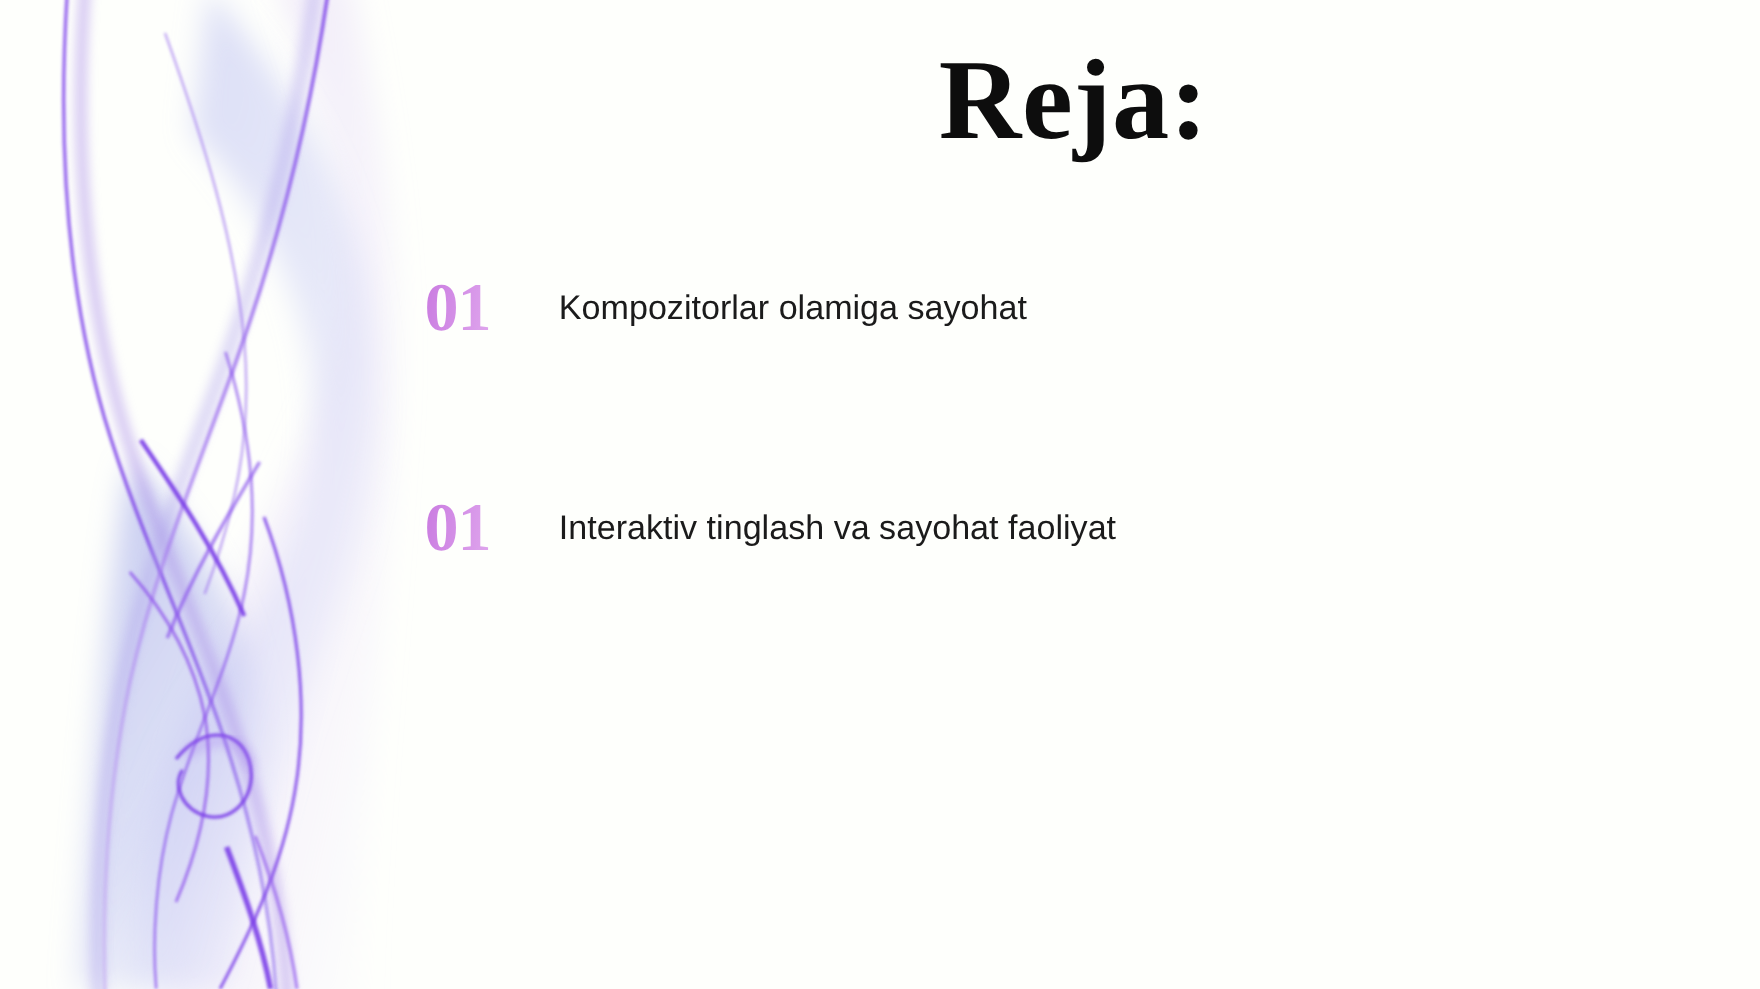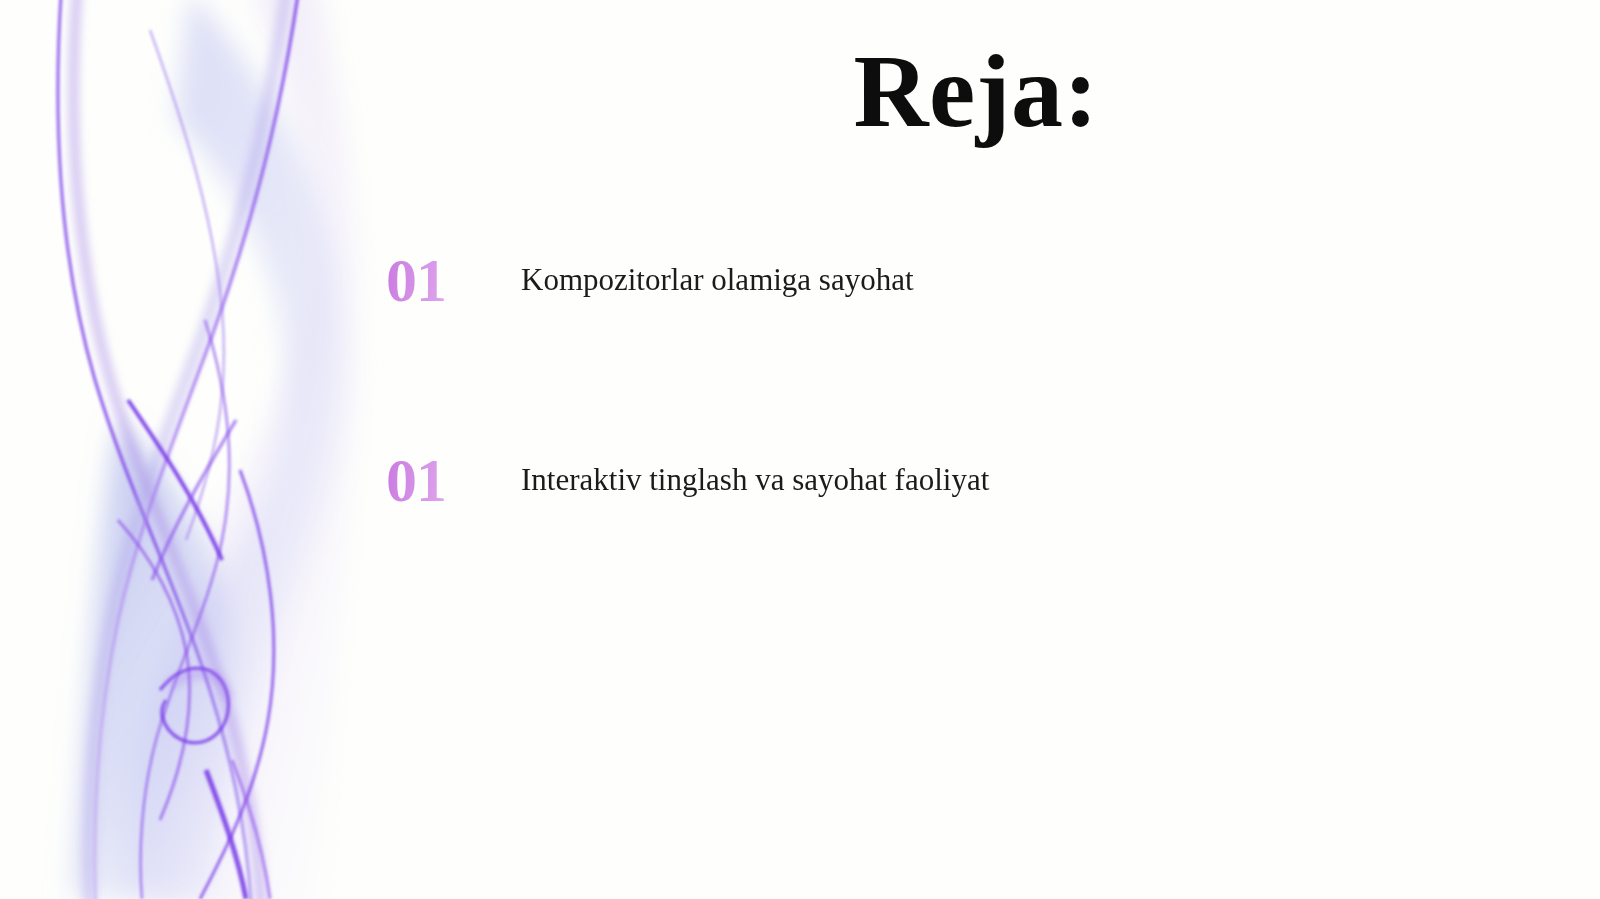--- a/index.html
+++ b/index.html
@@ -62,21 +62,20 @@
     top: 245px;
     width: 1180px;
   }
   .agenda-row {
     position: absolute;
     left: 0;
     display: flex;
     align-items: center;
     width: 1180px;
     height: 70px;
-    gap: 13px;
   }
   .agenda-row.r0 { top: 0px; }
   .agenda-row.r1 { top: 200px; }
   .agenda-row.r2 { top: 403px; }
 
   .agenda-number {
     width: 122px;
     flex: 0 0 122px;
     font-size: 62px;
     line-height: 1;
@@ -87,21 +86,21 @@
     background-clip: text;
     color: #d99ae8;
     -webkit-text-fill-color: transparent;
     letter-spacing: -1px;
   }
   .agenda-text {
     flex: 1 1 auto;
     font-size: 31px;
     line-height: 1.25;
     color: #1b1b1b;
-    font-family: Liberation Serif, serif;
+    font-family: Liberation Sans, sans-serif;
     white-space: nowrap;
   }
 </style>
 </head>
 <body>
 
 <div id="slide">
 
   <div id="decor">
     <svg viewBox="0 0 400 899" xmlns="http://www.w3.org/2000/svg">

